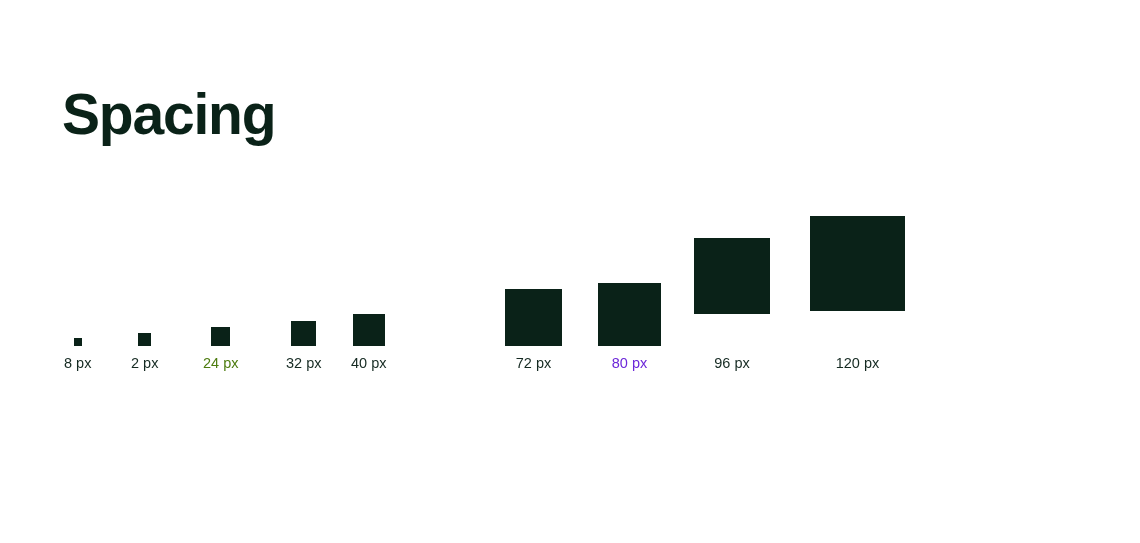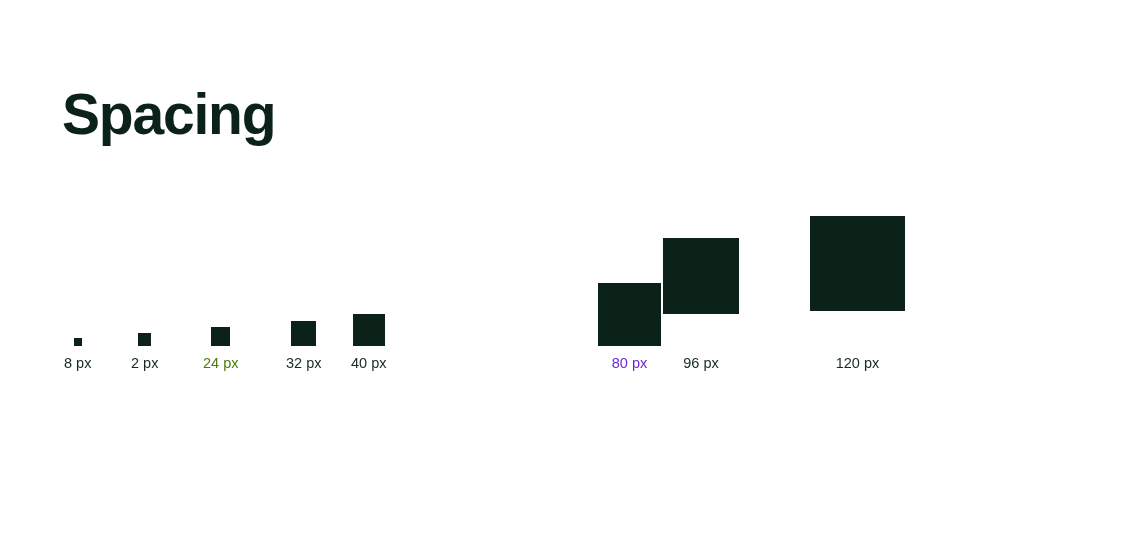--- a/index.html
+++ b/index.html
@@ -91,25 +91,29 @@
       <span class="swatch-label" style="color: #4d7c0f;">24 px</span>
     </div>
     <div class="scale-item" style="left: 222px;">
       <span class="swatch" style="width: 25px; height: 25px; background: rgb(10, 34, 24);"></span>
       <span class="swatch-label" style="color: rgb(21, 42, 34);">32 px</span>
     </div>
     <div class="scale-item" style="left: 287px; margin-top: 46px;">
       <span class="swatch" style="width: 32px; height: 32px; background: rgb(10, 34, 24);"></span>
       <span class="swatch-label" style="color: rgb(21, 42, 34);">40 px</span>
     </div>
+    <div class="scale-item" style="left: 441px;">
+      <span class="swatch" style="width: 57px; height: 57px; background: rgb(10, 34, 24);"></span>
+      <span class="swatch-label" style="color: rgb(21, 42, 34);">72 px</span>
+    </div>
     <div class="scale-item" style="left: 534px;">
       <span class="swatch" style="width: 63px; height: 63px; background: rgb(10, 34, 24);"></span>
       <span class="swatch-label" style="color: #6d28d9;">80 px</span>
     </div>
-    <div class="scale-item" style="left: 599px; gap: 32px;">
+    <div class="scale-item" style="left: 630px; gap: 32px;">
       <span class="swatch" style="width: 76px; height: 76px; background: rgb(10, 34, 24);"></span>
       <span class="swatch-label" style="color: rgb(21, 42, 34);">96 px</span>
     </div>
     <div class="scale-item" style="left: 746px; gap: 35px;">
       <span class="swatch" style="width: 95px; height: 95px; background: rgb(10, 34, 24);"></span>
       <span class="swatch-label" style="color: rgb(21, 42, 34);">120 px</span>
     </div>
   </div>
 
 </div>

